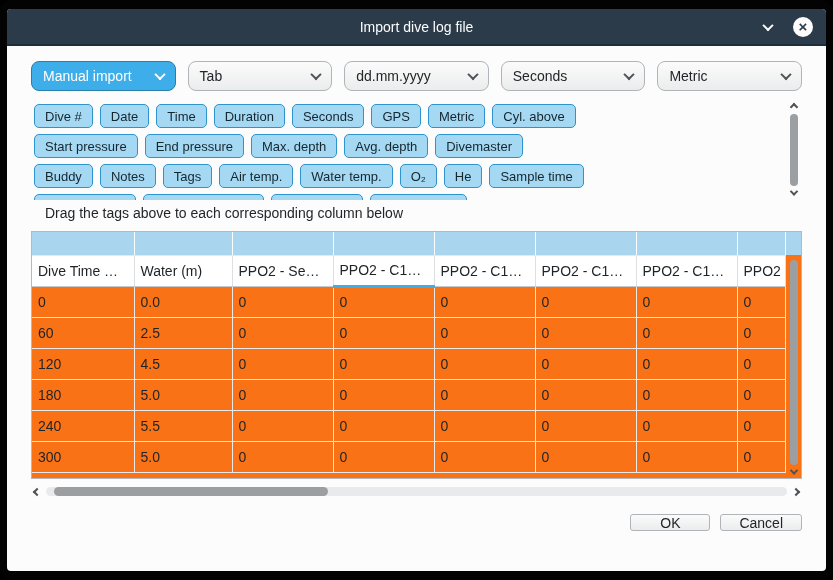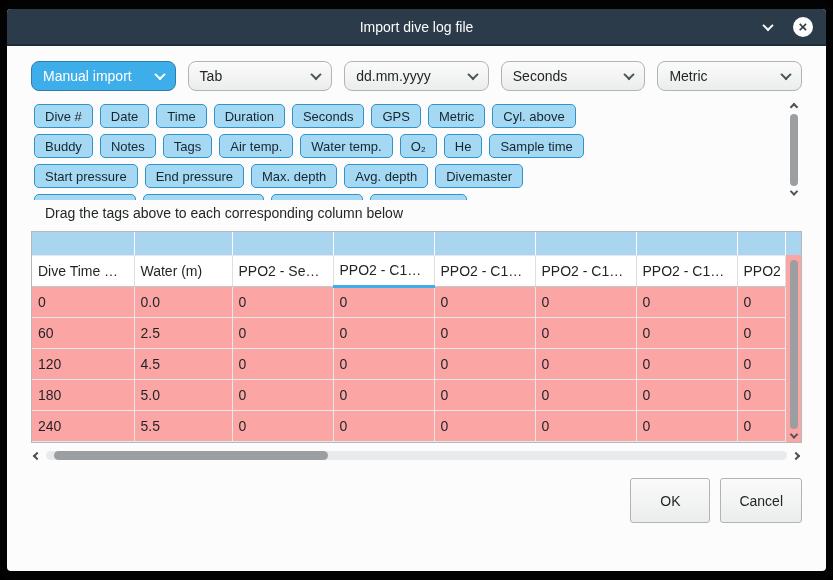--- a/index.html
+++ b/index.html
@@ -42,40 +42,40 @@
   .tag { height: 24px; padding: 0 10px; display: inline-flex; align-items: center; white-space: nowrap;
          background: #a5d9f3; border: 1px solid #2f93cc; border-radius: 5px; font-size: 13px; color: #15262f; cursor: grab; }
 
   .vscroll { position: absolute; right: 2px; top: 2px; bottom: 2px; width: 13px;
              display: flex; flex-direction: column; align-items: center; padding: 2px 0; }
   .vscroll .thumb { width: 8px; flex: 1; background: #9b9fa2; border-radius: 4px; margin: 4px 0; cursor: pointer; }
 
   .hint { font-size: 14px; color: #232629; margin: 5px 0 10px 14px; }
 
   
-  .table-outer { position: relative; border: 1px solid #b6b9bc; background: #fca5a5; height: 212px; overflow: hidden; }
+  .table-outer { position: relative; border: 1px solid #b6b9bc; background: #f97316; height: 248px; overflow: hidden; }
   .table-outer::after { content: ""; position: absolute; top: 0; right: 0; width: 15px; height: 23px; background: #a9d5ef; }
   table { border-collapse: collapse; table-layout: fixed; width: calc(100% - 15px); font-size: 14px; color: #1f2326; }
   .drop-cell { height: 23px; background: #a9d5ef; border-right: 1px solid #fbfdfe; cursor: pointer; }
   th { height: 31px; font-weight: normal; text-align: left; padding: 0 6px; background: #fff;
        border-right: 1px solid #dddfe1; border-bottom: 1px solid #c6c9cb; white-space: nowrap; overflow: hidden; cursor: pointer; }
   th.hl { border-bottom: 3px solid #3daee9; }
   td { height: 31px; padding: 0 6px; border-right: 1px solid #e6e8e9; border-bottom: 1px solid #e6e8e9;
        white-space: nowrap; overflow: hidden; }
   .table-vscroll { top: 24px; right: 1px; bottom: 1px; }
   .table-vscroll .thumb { margin-top: 2px; }
 
   
   .hscroll { height: 15px; margin-top: 5px; display: flex; align-items: center; gap: 6px; padding: 0 3px; }
   .hscroll .track { flex: 1; height: 9px; background: #e9eaeb; border-radius: 5px; position: relative; }
   .hscroll .thumb { position: absolute; left: 8px; top: 0; height: 9px; width: 37%; background: #9b9fa2; border-radius: 5px; cursor: pointer; }
 
   
   .button-row { display: flex; justify-content: flex-end; gap: 10px; margin-top: 15px; }
-  .btn { min-width: 80px; height: 45px; padding: 0 18px; background: linear-gradient(#fbfbfb, #ebecec);
+  .btn { min-width: 80px; height: 17px; padding: 0 18px; background: linear-gradient(#fbfbfb, #ebecec);
          border: 1px solid #b0b4b8; border-radius: 3px; font-size: 14px; color: #232629;
          font-family: inherit; cursor: pointer; }
 </style>
 </head>
 <body>
 
 <div class="frame">
   <div class="window">
 
     <div class="titlebar">
@@ -121,37 +121,37 @@
               <span class="tag">Dive #</span>
               <span class="tag">Date</span>
               <span class="tag">Time</span>
               <span class="tag">Duration</span>
               <span class="tag">Seconds</span>
               <span class="tag">GPS</span>
               <span class="tag">Metric</span>
               <span class="tag">Cyl. above</span>
             </div>
             <div class="tag-row">
+              <span class="tag">Start pressure</span>
+              <span class="tag">End pressure</span>
+              <span class="tag">Max. depth</span>
+              <span class="tag">Avg. depth</span>
+              <span class="tag">Divemaster</span>
+            </div>
+            <div class="tag-row">
               <span class="tag">Buddy</span>
               <span class="tag">Notes</span>
               <span class="tag">Tags</span>
               <span class="tag">Air temp.</span>
               <span class="tag">Water temp.</span>
               <span class="tag">O₂</span>
               <span class="tag">He</span>
               <span class="tag">Sample time</span>
             </div>
             <div class="tag-row">
-              <span class="tag">Start pressure</span>
-              <span class="tag">End pressure</span>
-              <span class="tag">Max. depth</span>
-              <span class="tag">Avg. depth</span>
-              <span class="tag">Divemaster</span>
-            </div>
-            <div class="tag-row">
               <span class="tag">Sample depth</span>
               <span class="tag">Sample pressure</span>
               <span class="tag">Sample pO₂</span>
               <span class="tag">Sample CNS</span>
             </div>
           </div>
         <div class="vscroll">
           <i class="chev up small"></i>
           <div class="thumb"></div>
           <i class="chev down small"></i>

